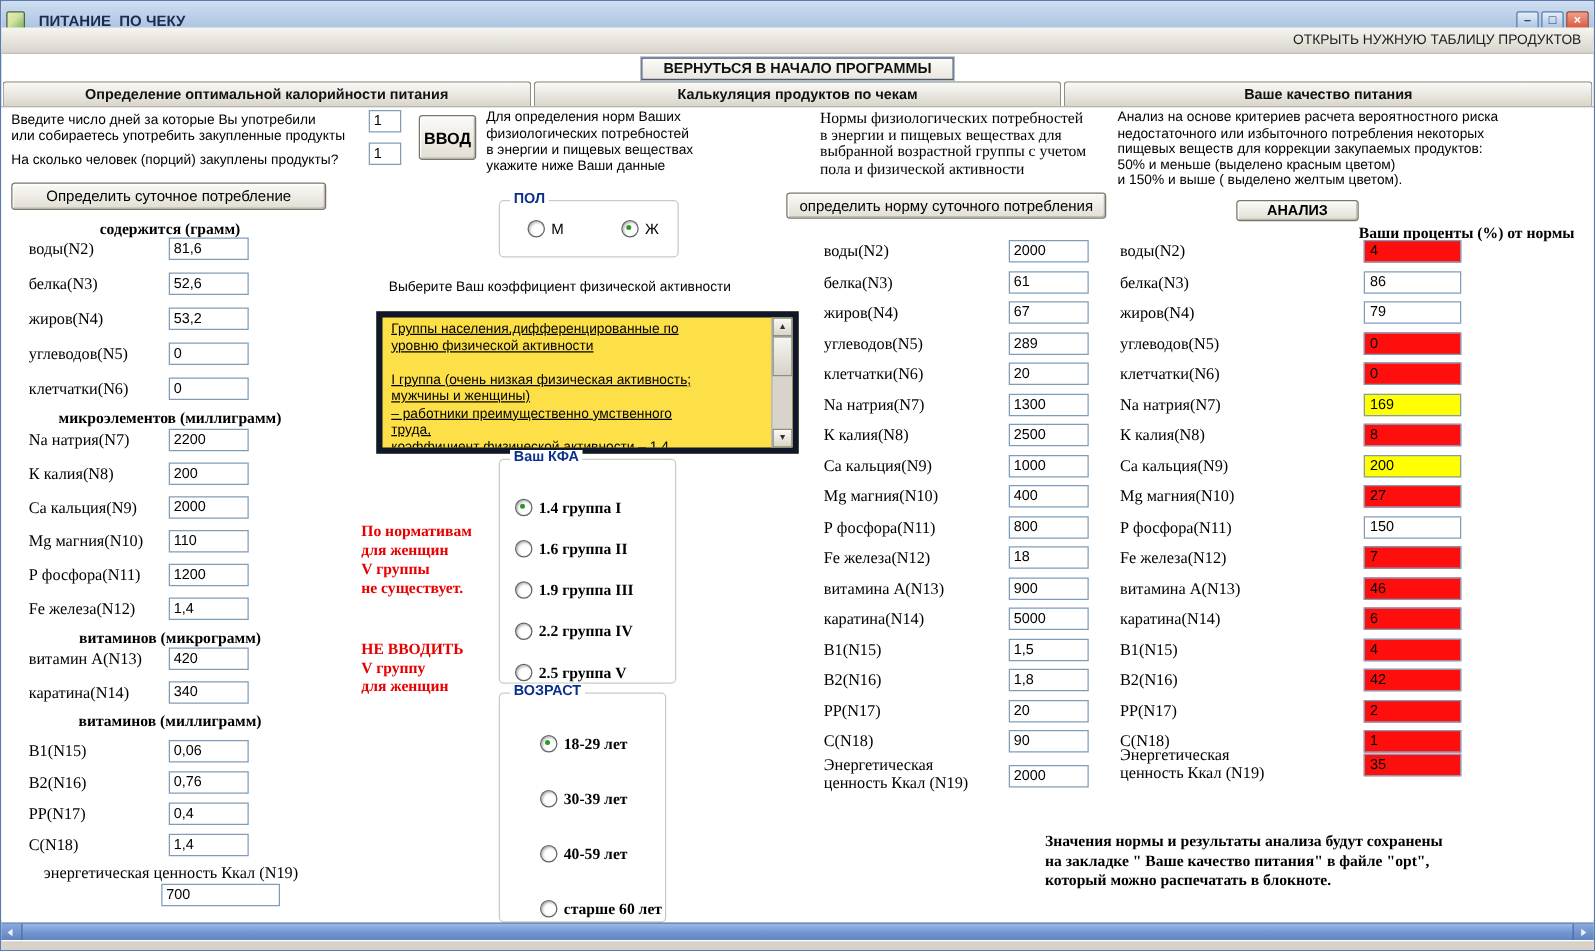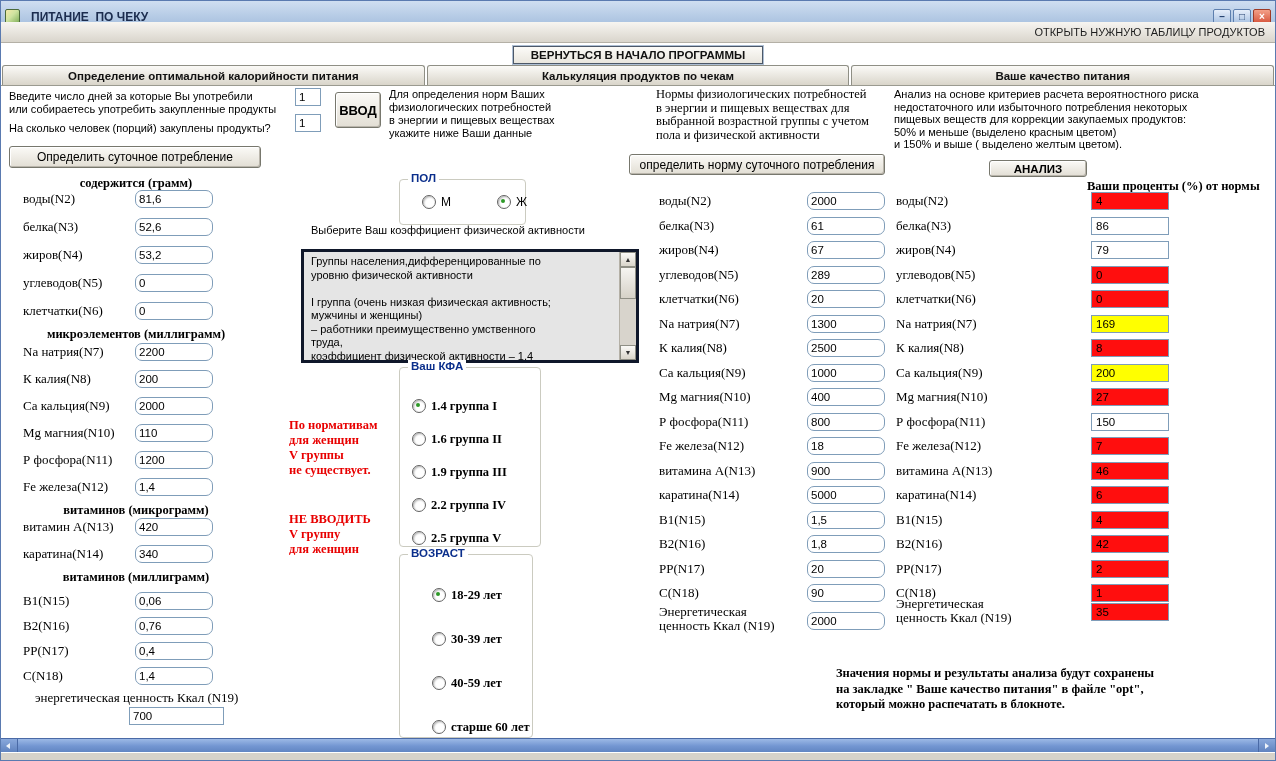--- a/index.html
+++ b/index.html
@@ -36,21 +36,21 @@
        border:1px solid #8f8f85;border-bottom:none;border-radius:3px 3px 0 0;box-sizing:border-box;}
   .tab.active{background:#fdfdfc;position:relative;z-index:2;margin-bottom:-1px;}
   
   .main{position:absolute;left:0;right:0;top:85px;bottom:24px;background:#fff;}
   .main > *{position:absolute;box-sizing:border-box;}
   .txt{font-size:11px;line-height:13px;color:#000;white-space:pre-line;}
   .serif{font-family:"Liberation Serif",serif;}
   .sec-h{font:bold 12.5px "Liberation Serif",serif;text-align:center;}
   .field{height:18px;border:1px solid #7f9db9;background:#fff;font:11.5px "Liberation Sans",sans-serif;
          padding:0 3px;box-sizing:border-box;}
-  .w78{width:78px;border-radius:7px;} .w95{width:95px;} .w26{width:26px;}
+  .w78{width:64px;} .w95{width:95px;} .w26{width:26px;}
   .btn3d{background:linear-gradient(180deg,#fbfaf7,#e2ded4);border:1px solid #77776d;border-radius:3px;
          box-shadow:inset 1px 1px 0 #fff, inset -1px -1px 0 #b9b5ab;
          font:12px "Liberation Sans",sans-serif;color:#000;display:flex;align-items:center;justify-content:center;padding:0;}
   .bold{font-weight:bold;}
   .rows{display:flex;flex-direction:column;}
   .gap10{gap:10px;} .gap9{gap:9px;} .gap7{gap:7px;} .gap65{gap:6.5px;}
   .row{display:flex;align-items:center;height:18px;}
   .rlabel{font:13px "Liberation Serif",serif;color:#000;white-space:nowrap;}
   .g-left .rlabel{width:126px;padding-left:14px;box-sizing:border-box;}
   .g-norm .rlabel{width:148px;}
@@ -70,21 +70,21 @@
   .radio.on::after{content:"";position:absolute;left:3px;top:3px;width:4px;height:4px;border-radius:50%;background:#2e9928;}
   .radio-item{display:flex;align-items:center;gap:5px;}
   .sex-opts{display:flex;padding:15px 0 0 22px;gap:46px;}
   .sex-opts .olabel{font:12px "Liberation Sans",sans-serif;}
   .vopts{display:flex;flex-direction:column;padding-left:12px;}
   .vopts .olabel{font:bold 12.5px "Liberation Serif",serif;}
   .vopts .radio-item{height:16px;}
   .kfa-opts{padding-top:30px;gap:17px;}
   .age-opts{padding-top:32px;gap:28px;}
   
-  .scrollbox{background:#e5e5e5;border:3px solid #0f172a;overflow:hidden;}
+  .scrollbox{background:#fde047;border:5px solid #0f172a;overflow:hidden;text-decoration:underline;}
   .sb-text{font:11px/13.5px "Liberation Sans",sans-serif;padding:3px 20px 3px 7px;white-space:pre-line;}
   .vscroll{position:absolute;right:0;top:0;bottom:0;width:16px;background:#d8d4cc;border-left:1px solid #b4b0a6;}
   .sb-btn{position:absolute;left:0;right:0;height:15px;background:linear-gradient(180deg,#fbfaf7,#d9d5ca);
           border:1px solid #8f8f85;display:flex;align-items:center;justify-content:center;
           font-size:7px;color:#333;box-sizing:border-box;}
   .sb-btn.up{top:0;} .sb-btn.down{bottom:0;}
   .sb-thumb{position:absolute;left:0;right:0;top:15px;height:32px;background:linear-gradient(180deg,#f6f5f1,#d6d2c8);
             border:1px solid #8f8f85;box-sizing:border-box;}
   
   .hscroll{position:absolute;left:0;right:0;top:737px;height:14px;
@@ -246,21 +246,21 @@
       </div>
 
     <div class="rlabel" style="left:34px;top:604px;">энергетическая ценность Ккал (N19)</div>
     <input class="field w95" style="left: 128px; top: 621px;" value="700">
 
     <div class="txt" style="left:388px;top:2px;">Для определения норм  Ваших
 физиологических потребностей
 в энергии и пищевых веществах
 укажите  ниже Ваши данные</div>
 
-    <div class="groupbox" style="left:398px;top:74px;width:127px;height:46px;margin-top:19px;">
+    <div class="groupbox" style="left:398px;top:74px;width:144px;height:46px;">
       <span class="gb-title">ПОЛ</span>
       <div class="sex-opts">
 
           <label class="radio-item">
             <span class="radio off"></span>
             <span class="olabel">М</span>
           </label>
 
           <label class="radio-item">
             <span class="radio on"></span>

